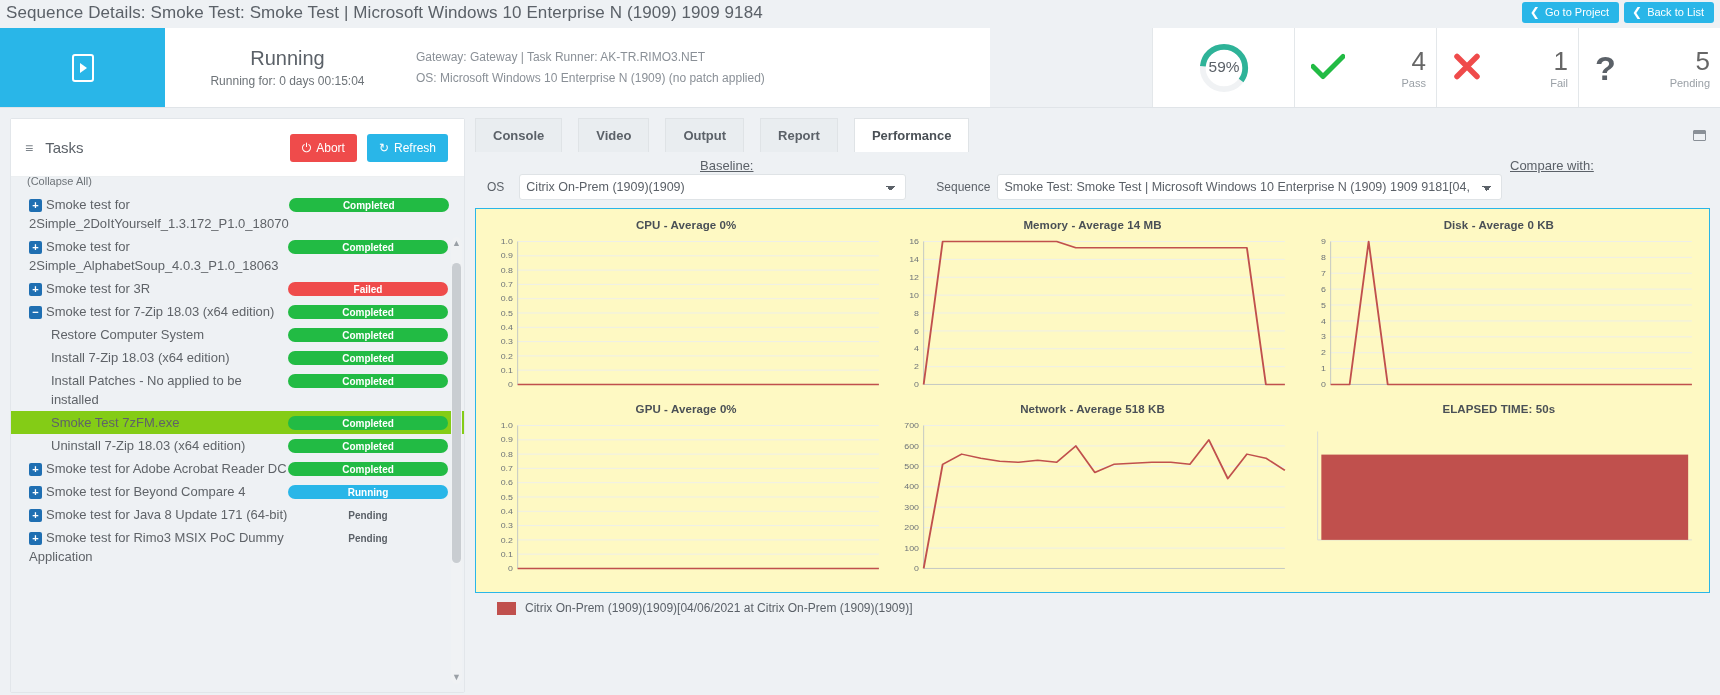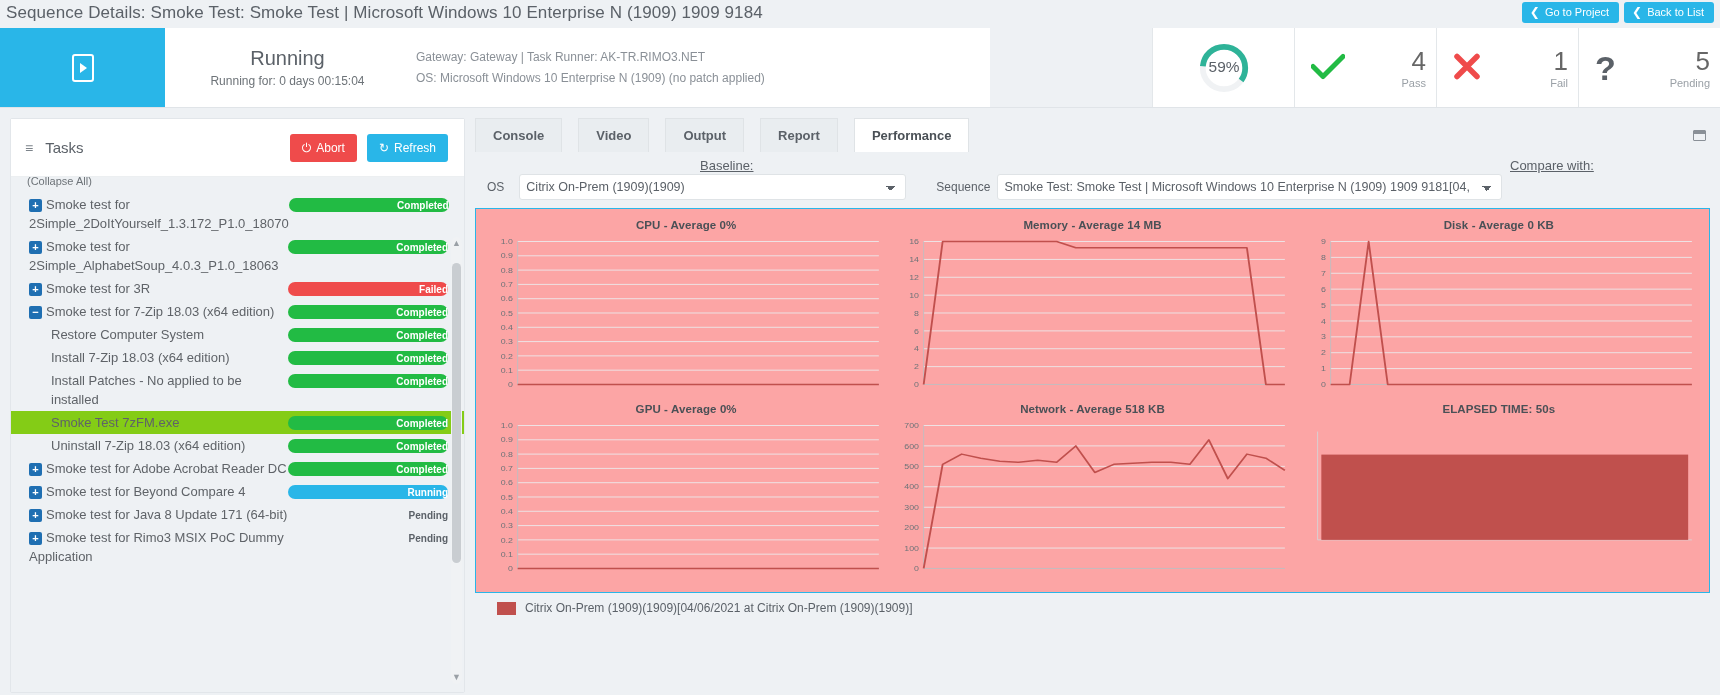--- a/index.html
+++ b/index.html
@@ -152,21 +152,21 @@
   .exp {
     display:inline-flex; width:13px; height:13px;
     background:#1f6fb2; color:#fff; border-radius:2px;
     align-items:center; justify-content:center;
     font-size:11px; line-height:1; font-weight:bold;
     margin-right:4px; margin-top:3px; flex:0 0 13px;
   }
   .badge {
     width:160px; flex:0 0 160px; height:14px;
     border-radius:8px; color:#fff; font-size:10px; font-weight:bold;
-    display:flex; align-items:center; justify-content:flex-end;
+    display:flex; align-items:center; justify-content:center;
     margin-top:3px;
   }
   .badge.completed { background:#22bb44; }
   .badge.failed { background:#ef4b4b; }
   .badge.running { background:#29b6e8; }
   .badge.pending { background:transparent; color:#5b6168; font-weight:bold; }
 
   .scrollbar {
     position:absolute; right:2px; top:60px; bottom:8px; width:11px;
     background:#f0f2f4; border-radius:6px;
@@ -233,21 +233,21 @@
     background-position:calc(100% - 14px) 11px, calc(100% - 9px) 11px;
     background-size:5px 5px,5px 5px;
     background-repeat:no-repeat;
     cursor:pointer;
   }
   #os-select { width:387px; margin-left:8px; }
   #seq-select { width:505px; }
 
   .charts-box {
     border:1px solid #29b6e8;
-    background:#fca5a5;
+    background:#fef9c3;
     height:385px;
     position:relative;
     padding:6px 10px 4px 10px;
   }
   .charts-grid {
     display:grid;
     grid-template-columns:1fr 1fr 1fr;
     grid-template-rows:1fr 1fr;
     height:368px;
     column-gap:6px;

